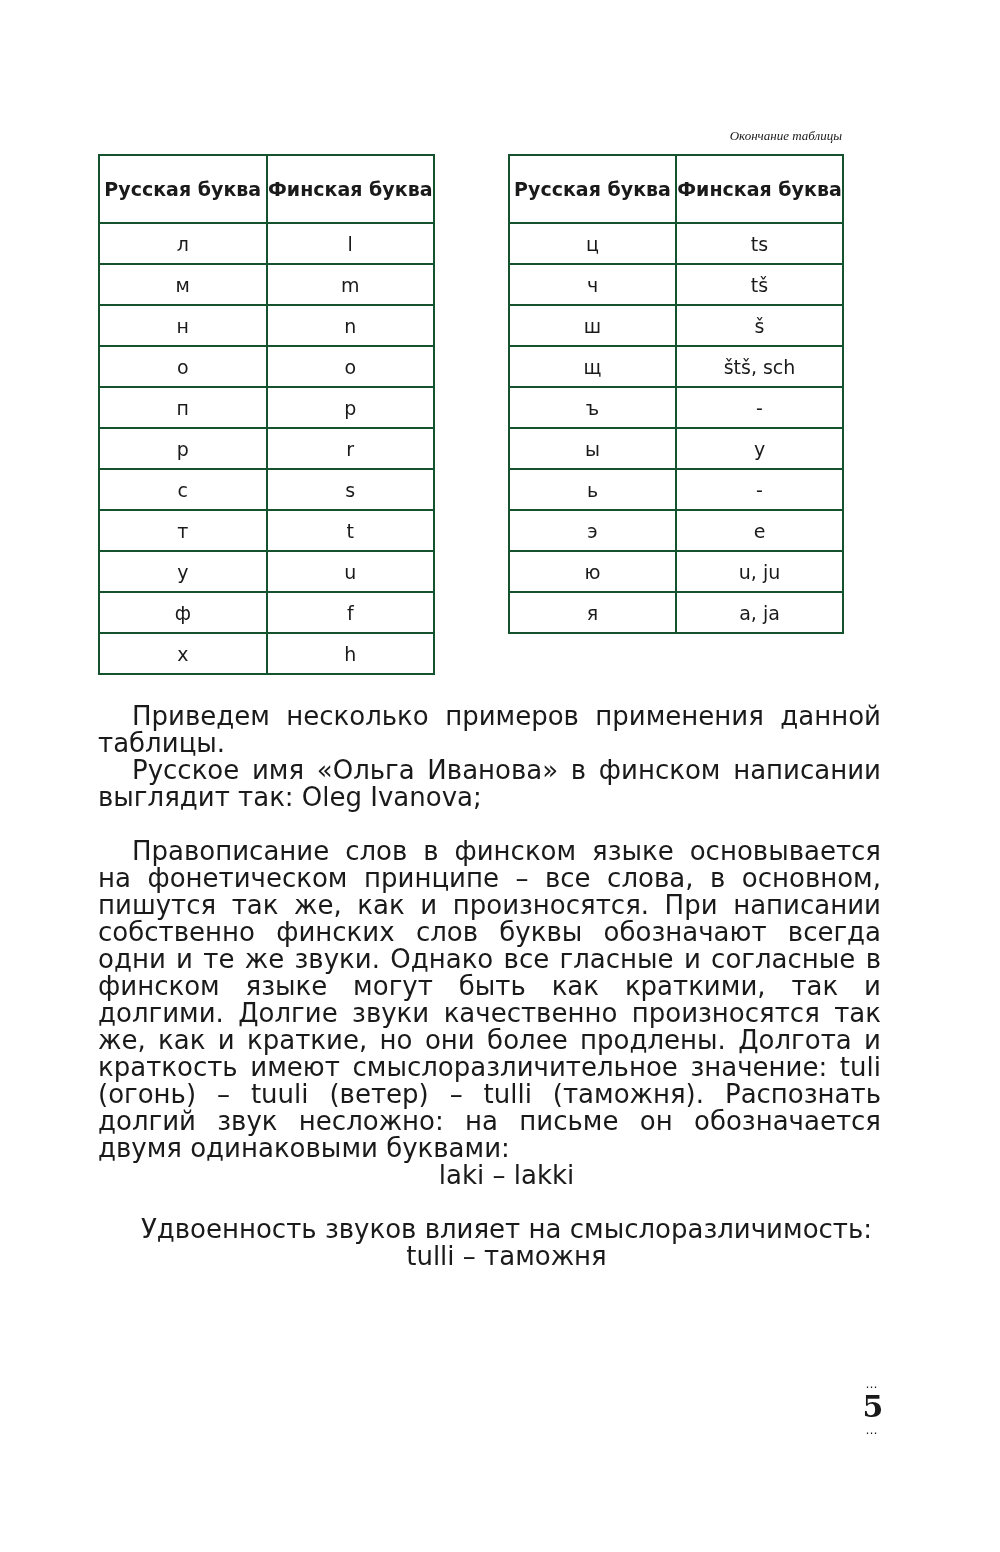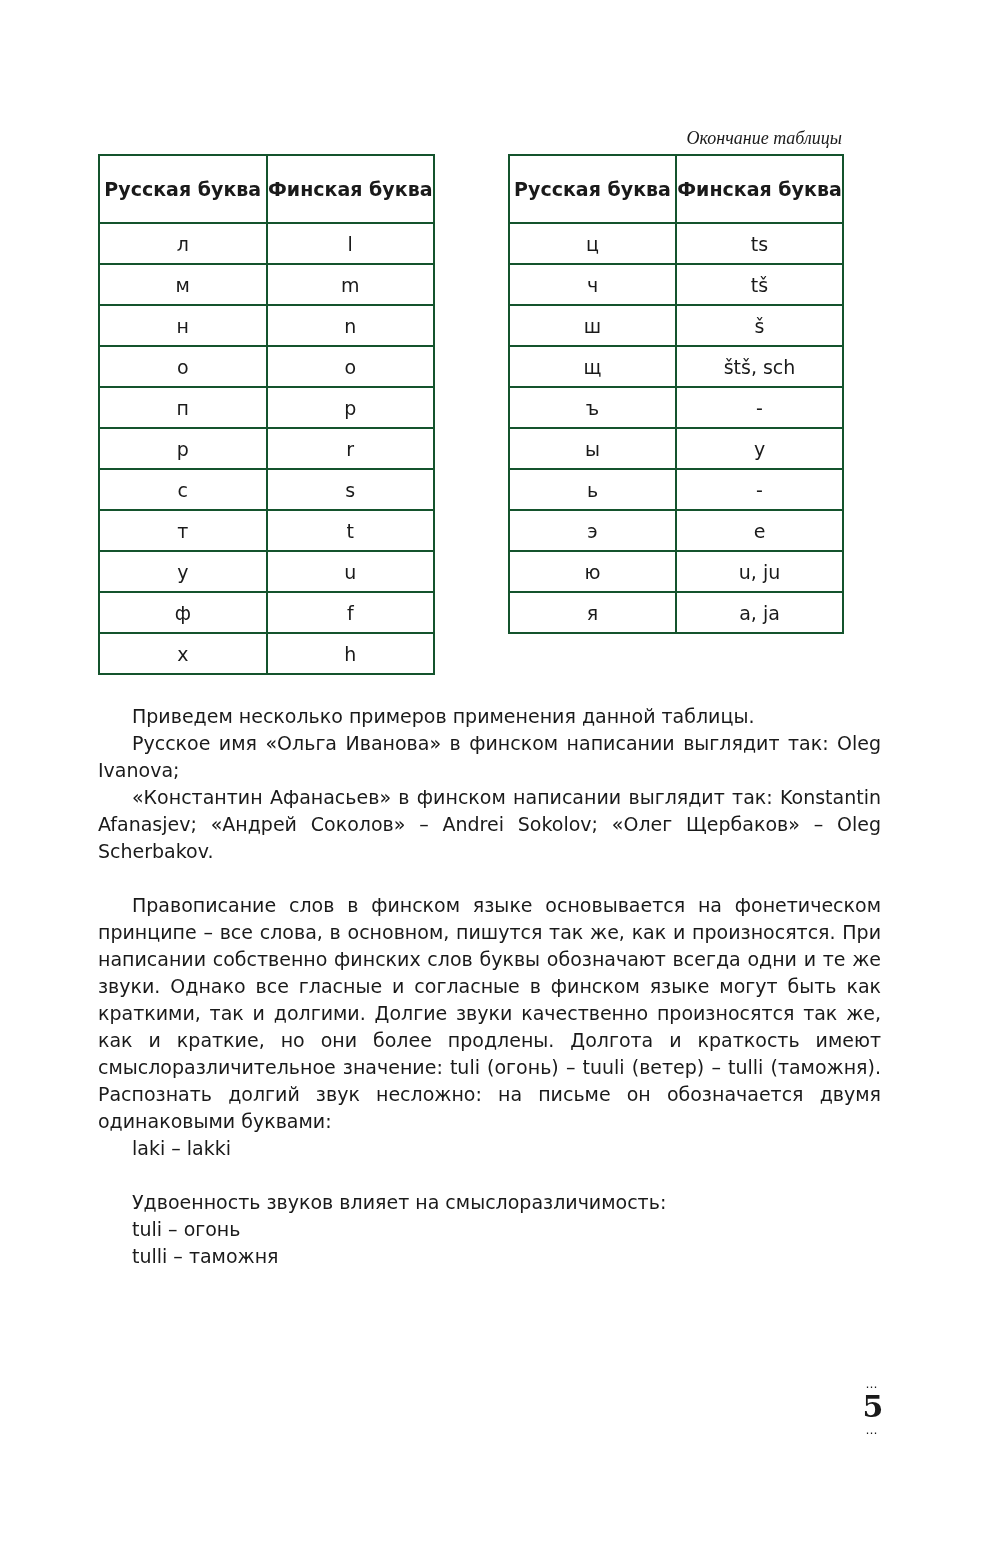--- a/index.html
+++ b/index.html
@@ -1,31 +1,31 @@
 <!DOCTYPE html>
 <html><head>
 <meta charset="utf-8">
 <style>
   html, body { margin: 0; padding: 0; background: #ffffff; }
   body { width: 1000px; height: 1552px; position: relative; overflow: hidden;
          font-family: "DejaVu Sans", sans-serif; color: #1a1a1a; }
   .caption { position: absolute; top: 128px; right: 158px; font-family: "Liberation Serif", serif;
-             font-style: italic; font-size: 18px; color: #1a1a1a; }
+             font-style: italic; font-size: 13px; color: #1a1a1a; }
   table.letters { position: absolute; border-collapse: collapse; table-layout: fixed; }
   table.letters td, table.letters th { border: 2px solid #14532d; text-align: center; vertical-align: middle;
              font-size: 19px; padding: 0; }
   table.letters th { height: 66px; font-weight: bold; font-size: 19px; line-height: 27px; }
   table.letters td { height: 39px; font-weight: normal; }
   #table-left { left: 98px; top: 154px; width: 337px; }
   #table-right { left: 508px; top: 154px; width: 336px; }
   table.letters col { width: 50%; }
-  .text { position: absolute; left: 98px; width: 783px; font-size: 19px; line-height: 27px; }
+  .text { position: absolute; left: 98px; width: 783px; font-size: 26px; line-height: 27px; }
   .text p { margin: 0; text-align: justify; }
   .text p.indent { text-indent: 34px; }
-  .text p.line { padding-left: 34px; text-align: left; }
+  .text p.line { padding-left: 34px; text-align: center; }
   .text p.gap { height: 27px; }
   .page-num { position: absolute; left: 848px; top: 1378px; width: 50px; text-align: center; }
   .dots { font-size: 12px; letter-spacing: 3px; line-height: 12px; color: #1a1a1a; }
   .num { font-family: "DejaVu Serif", serif; font-weight: bold; font-size: 30px; line-height: 34px; }
 </style>
 </head>
 <body>
 
 <div class="caption">Окончание таблицы</div>
 
@@ -139,27 +139,25 @@
       <tr>
         <td>я</td>
         <td>a, ja</td>
       </tr>
     </tbody>
 </table>
 
 <div class="text" style="top:703px;">
   <p class="indent">Приведем несколько примеров применения данной таблицы.</p>
   <p class="indent">Русское имя «Ольга Иванова» в финском написании выглядит так: Oleg Ivanova;</p>
-  <p class="indent">«Константин Афанасьев» в финском написании выглядит так: Konstantin Afanasjev; «Андрей Соколов» – Andrei Sokolov; «Олег Щербаков» – Oleg Scherbakov.</p>
   <p class="gap"></p>
   <p class="indent">Правописание слов в финском языке основывается на фонетическом принципе – все слова, в основном, пишутся так же, как и произносятся. При написании собственно финских слов буквы обозначают всегда одни и те же звуки. Однако все гласные и согласные в финском языке могут быть как краткими, так и долгими. Долгие звуки качественно произносятся так же, как и краткие, но они более продлены. Долгота и краткость имеют смыслоразличительное значение: tuli (огонь) – tuuli (ветер) – tulli (таможня). Распознать долгий звук несложно: на письме он обозначается двумя одинаковыми буквами:</p>
   <p class="line">laki – lakki</p>
   <p class="gap"></p>
   <p class="line">Удвоенность звуков влияет на смыслоразличимость:</p>
-  <p class="line">tuli – огонь</p>
   <p class="line">tulli – таможня</p>
   <p class="gap"></p>
 </div>
 
 <div class="page-num">
   <div class="dots">…</div>
   <div class="num">5</div>
   <div class="dots">…</div>
 </div>
 

